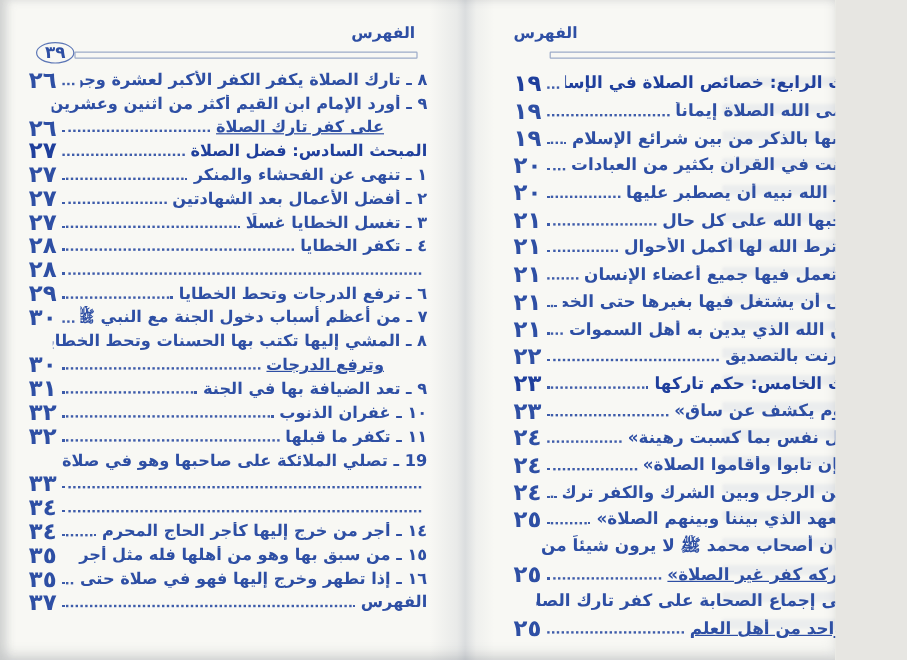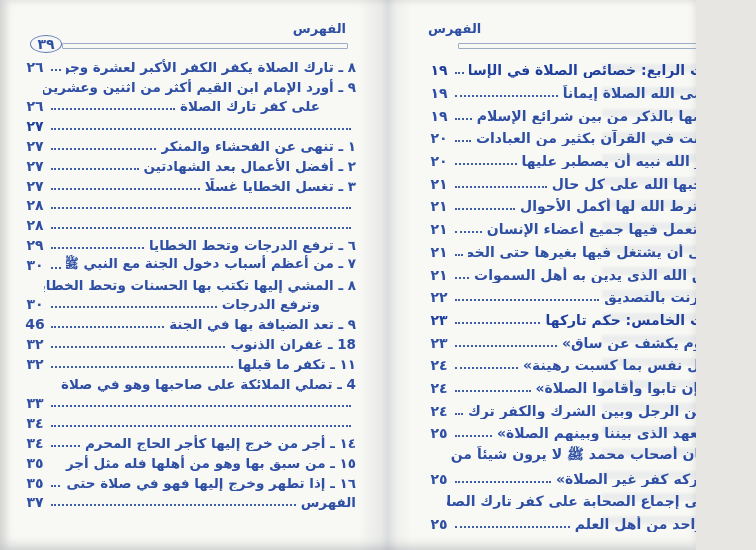--- a/index.html
+++ b/index.html
@@ -53,30 +53,30 @@
   .page.left  .toc{left:10px;right:12px;top:45px;}
   .page.right .toc{left:8px;right:10px;top:47px;}
   .line{
     display:flex;align-items:center;
     color:var(--ink);font-weight:bold;
     white-space:nowrap;
   }
   .page.left  .line{height:19.8px;font-size:13.5px;}
   .page.right .line{height:22.7px;font-size:14px;}
   .line.section{color:var(--section-ink);font-size:14.5px;letter-spacing:-0.2px;}
-  .line.indent .t{margin-right:36px;}
+  .line.indent .t{margin-right:36px;text-decoration:underline;}
   .t{flex:0 1 auto;overflow:hidden;}
   .dots{
     flex:1 1 10px;min-width:8px;height:0;align-self:center;
     border-bottom:2px dotted var(--ink);
     margin:0 5px;transform:translateY(3px);opacity:.92;
   }
   .dots.nodots{border-bottom:none;}
   .dots.hidden{border-bottom:none;}
-  .n{flex:0 0 auto;min-width:22px;font-size:14px;text-align:center;}
+  .n{flex:0 0 auto;min-width:22px;font-size:19px;text-align:right;}
 
   
   .ghost{
     position:absolute;pointer-events:none;
     background:repeating-linear-gradient(180deg,
       rgba(72,96,160,.07) 0px, rgba(72,96,160,.07) 8px,
       rgba(72,96,160,0) 8px, rgba(72,96,160,0) 22.6px);
     filter:blur(1.2px);
   }
   .page.right .ghost{top:52px;bottom:14px;left:55%;right:2px;}
@@ -99,39 +99,41 @@
         <div class="line">
           <span class="t">٩ ـ أورد الإمام ابن القيم أكثر من اثنين وعشرين دليلًا</span>
           <span class="dots nodots hidden"></span>
         </div>
         <div class="line indent">
           <span class="t">على كفر تارك الصلاة</span>
           <span class="dots"></span>
           <span class="n">٢٦</span>
         </div>
         <div class="line section">
+          <span class="t">المبحث السادس: فضل الصلاة</span>
           <span class="dots"></span>
           <span class="n">٢٧</span>
         </div>
         <div class="line">
           <span class="t">١ ـ تنهى عن الفحشاء والمنكر</span>
           <span class="dots"></span>
           <span class="n">٢٧</span>
         </div>
         <div class="line">
           <span class="t">٢ ـ أفضل الأعمال بعد الشهادتين</span>
           <span class="dots"></span>
           <span class="n">٢٧</span>
         </div>
         <div class="line">
           <span class="t">٣ ـ تغسل الخطايا غسلًا</span>
           <span class="dots"></span>
           <span class="n">٢٧</span>
         </div>
         <div class="line">
+          <span class="t">٤ ـ تكفر الخطايا</span>
           <span class="dots"></span>
           <span class="n">٢٨</span>
         </div>
         <div class="line">
           <span class="dots"></span>
           <span class="n">٢٨</span>
         </div>
         <div class="line">
           <span class="t">٦ ـ ترفع الدرجات وتحط الخطايا</span>
           <span class="dots"></span>
@@ -147,34 +149,34 @@
           <span class="dots nodots hidden"></span>
         </div>
         <div class="line indent">
           <span class="t">وترفع الدرجات</span>
           <span class="dots"></span>
           <span class="n">٣٠</span>
         </div>
         <div class="line">
           <span class="t">٩ ـ تعد الضيافة بها في الجنة</span>
           <span class="dots"></span>
-          <span class="n">46</span>
-        </div>
-        <div class="line">
-          <span class="t">18 ـ غفران الذنوب</span>
+          <span class="n">٣١</span>
+        </div>
+        <div class="line">
+          <span class="t">١٠ ـ غفران الذنوب</span>
           <span class="dots"></span>
           <span class="n">٣٢</span>
         </div>
         <div class="line">
           <span class="t">١١ ـ تكفر ما قبلها</span>
           <span class="dots"></span>
           <span class="n">٣٢</span>
         </div>
         <div class="line">
-          <span class="t">4 ـ تصلي الملائكة على صاحبها وهو في صلاة</span>
+          <span class="t">19 ـ تصلي الملائكة على صاحبها وهو في صلاة</span>
           <span class="dots nodots hidden"></span>
         </div>
         <div class="line indent">
           <span class="dots"></span>
           <span class="n">٣٣</span>
         </div>
         <div class="line">
           <span class="dots"></span>
           <span class="n">٣٤</span>
         </div>

